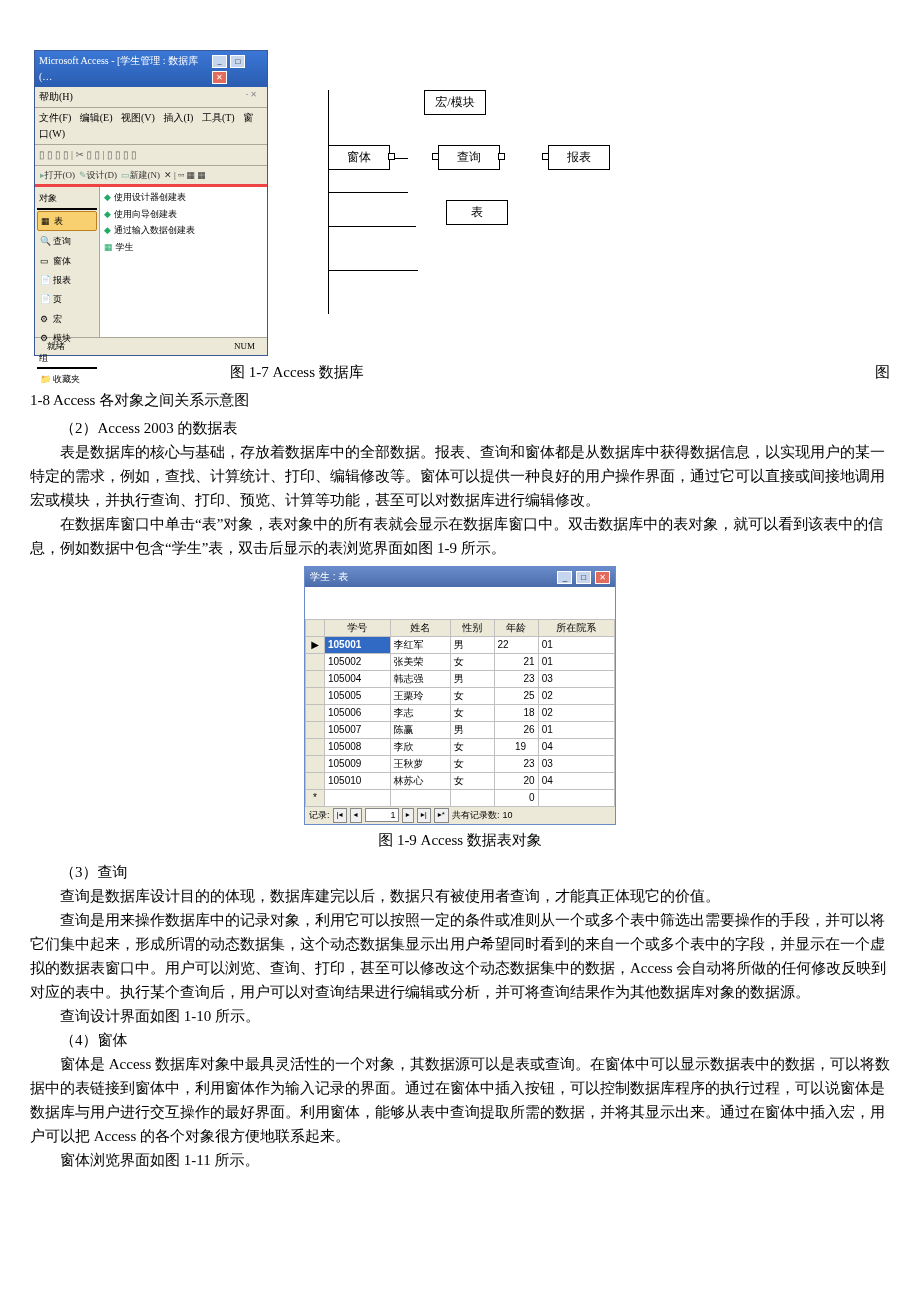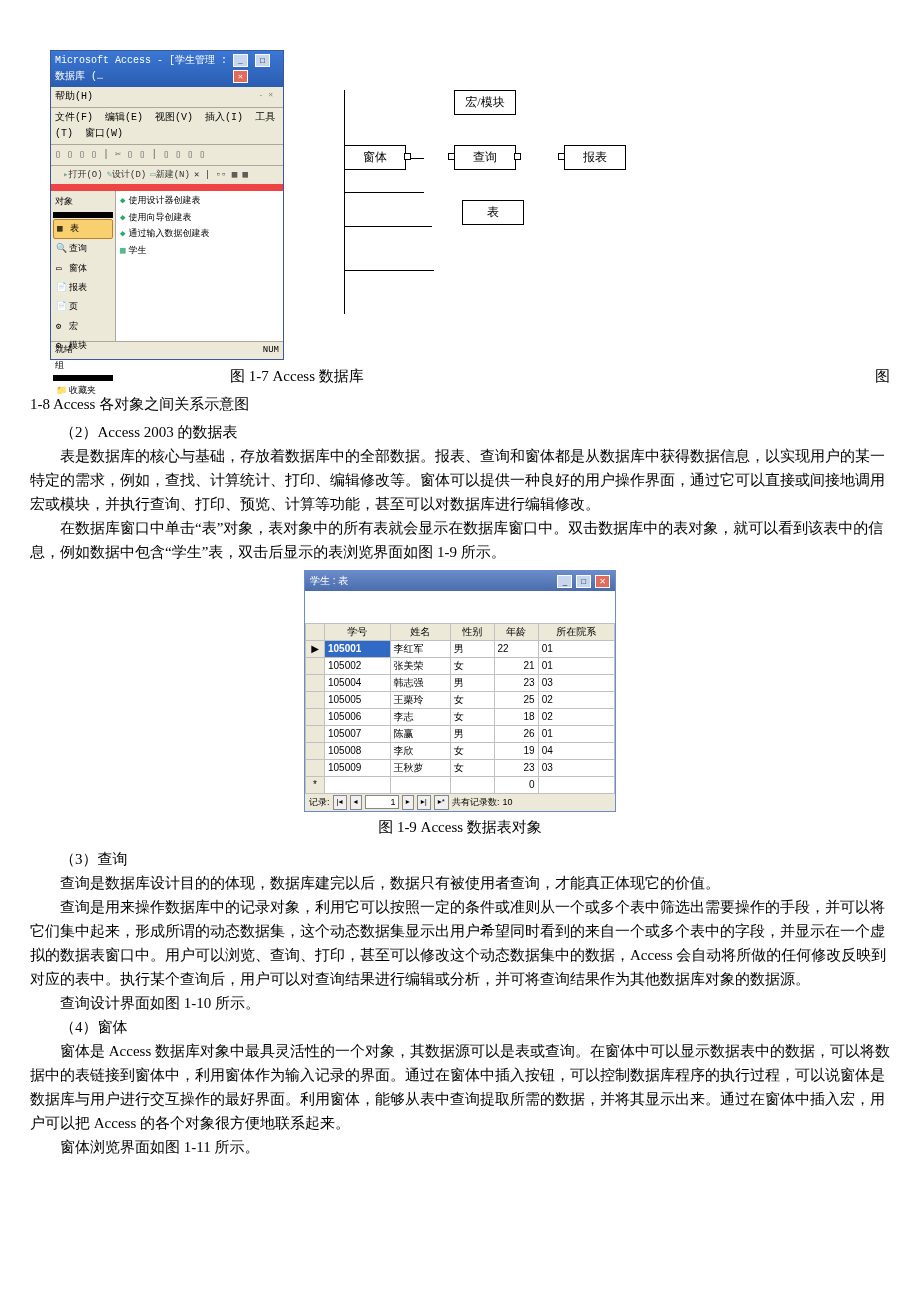--- a/index.html
+++ b/index.html
@@ -20,22 +20,22 @@
     display: flex;
     align-items: flex-start;
     gap: 60px;
     margin-top: 10px;
   }
   .access-window {
     width: 232px;
     border: 1px solid #3b5998;
     background: #ece9d8;
     font-size: 10px;
-    font-family: Liberation Mono, monospace;
-    margin-left: 20px;
+    font-family: Liberation Serif, serif;
+    margin-left: 4px;
   }
   .titlebar {
     background: linear-gradient(#3b77d6, #2a5db0);
     color: #fff;
     padding: 2px 4px;
     display: flex;
     justify-content: space-between;
     align-items: center;
   }
   .tb-btns span {
@@ -57,39 +57,39 @@
   }
   .menubar span { margin-right: 6px; }
   .toolbar {
     background: #ece9d8;
     padding: 2px 4px;
     border-bottom: 1px solid #aca899;
     color: #666;
   }
   .toolbar2 {
     background: #ece9d8;
-    padding: 2px 12px;
-    border-bottom: 7px solid #ef4444;
+    padding: 2px 5px;
+    border-bottom: 3px solid #ef4444;
     display: flex;
     gap: 4px;
     align-items: center;
   }
   .tb2-item { font-size: 9px; color: #333; }
   .tb2-item .ico { color: #7a9; }
   .dbwin-body { display: flex; height: 150px; }
   .dbwin-side {
     width: 60px;
     background: #ece9d8;
     border-right: 1px solid #aca899;
     padding: 2px;
   }
   .side-header {
     font-size: 9px;
     padding: 2px;
-    border-bottom: 6px solid #000000;
+    border-bottom: 2px solid #000000;
   }
   .side-item {
     padding: 2px 3px;
     margin: 1px 0;
     font-size: 9px;
     display: flex;
     gap: 3px;
     align-items: center;
   }
   .side-item .ic { width: 10px; display: inline-block; }
@@ -106,21 +106,21 @@
   .main-item {
     font-size: 9px;
     padding: 1px 2px;
     display: flex;
     gap: 3px;
   }
   .main-item .ico { color: #2a6; }
   .statusbar {
     border-top: 1px solid #aca899;
     font-size: 9px;
-    padding: 1px 4px;
+    padding: 1px 12px;
     display: flex;
     justify-content: space-between;
   }
 
   
   .rel-diagram {
     position: relative;
     width: 280px;
     height: 150px;
     font-size: 12px;
@@ -302,21 +302,21 @@
           </div>
         </div>
     </div>
     <div class="statusbar">
       <span>就绪</span>
       <span>NUM</span>
     </div>
   </div>
 
   <div class="rel-diagram">
-    <div class="node" style="left:110px;top:0">宏/模块</div>
+    <div class="node" style="left:96px;top:0">宏/模块</div>
     <div class="node" style="left:0;top:55px">窗体</div>
     <div class="node" style="left:110px;top:55px">查询</div>
     <div class="node" style="left:220px;top:55px">报表</div>
     <div class="node" style="left:118px;top:110px">表</div>
 
     <div class="vline" style="left:140px;top:22px;height:33px"></div>
     <div class="vline" style="left:140px;top:77px;height:33px"></div>
     <div class="hline" style="left:60px;top:66px;width:50px"></div>
     <div class="hline" style="left:170px;top:66px;width:50px"></div>
 
@@ -415,30 +415,38 @@
           <td>陈赢</td>
           <td>男</td>
           <td style="text-align: right;">26</td>
           <td>01</td>
         </tr>
         <tr>
           <td class="rowsel"></td>
           <td>105008</td>
           <td>李欣</td>
           <td>女</td>
-          <td style="text-align: right; padding-left: 12px;">19</td>
+          <td style="text-align: center; padding-left: 12px;">19</td>
           <td>04</td>
         </tr>
         <tr>
           <td class="rowsel"></td>
           <td>105009</td>
           <td>王秋萝</td>
           <td>女</td>
           <td style="text-align: right;">23</td>
           <td>03</td>
+        </tr>
+        <tr>
+          <td class="rowsel"></td>
+          <td>105010</td>
+          <td>林苏心</td>
+          <td>女</td>
+          <td style="text-align: right;">20</td>
+          <td>04</td>
         </tr>
         <tr>
           <td class="rowsel">*</td>
           <td></td>
           <td></td>
           <td></td>
           <td style="text-align: right;">0</td>
           <td></td>
         </tr>
       </tbody>

